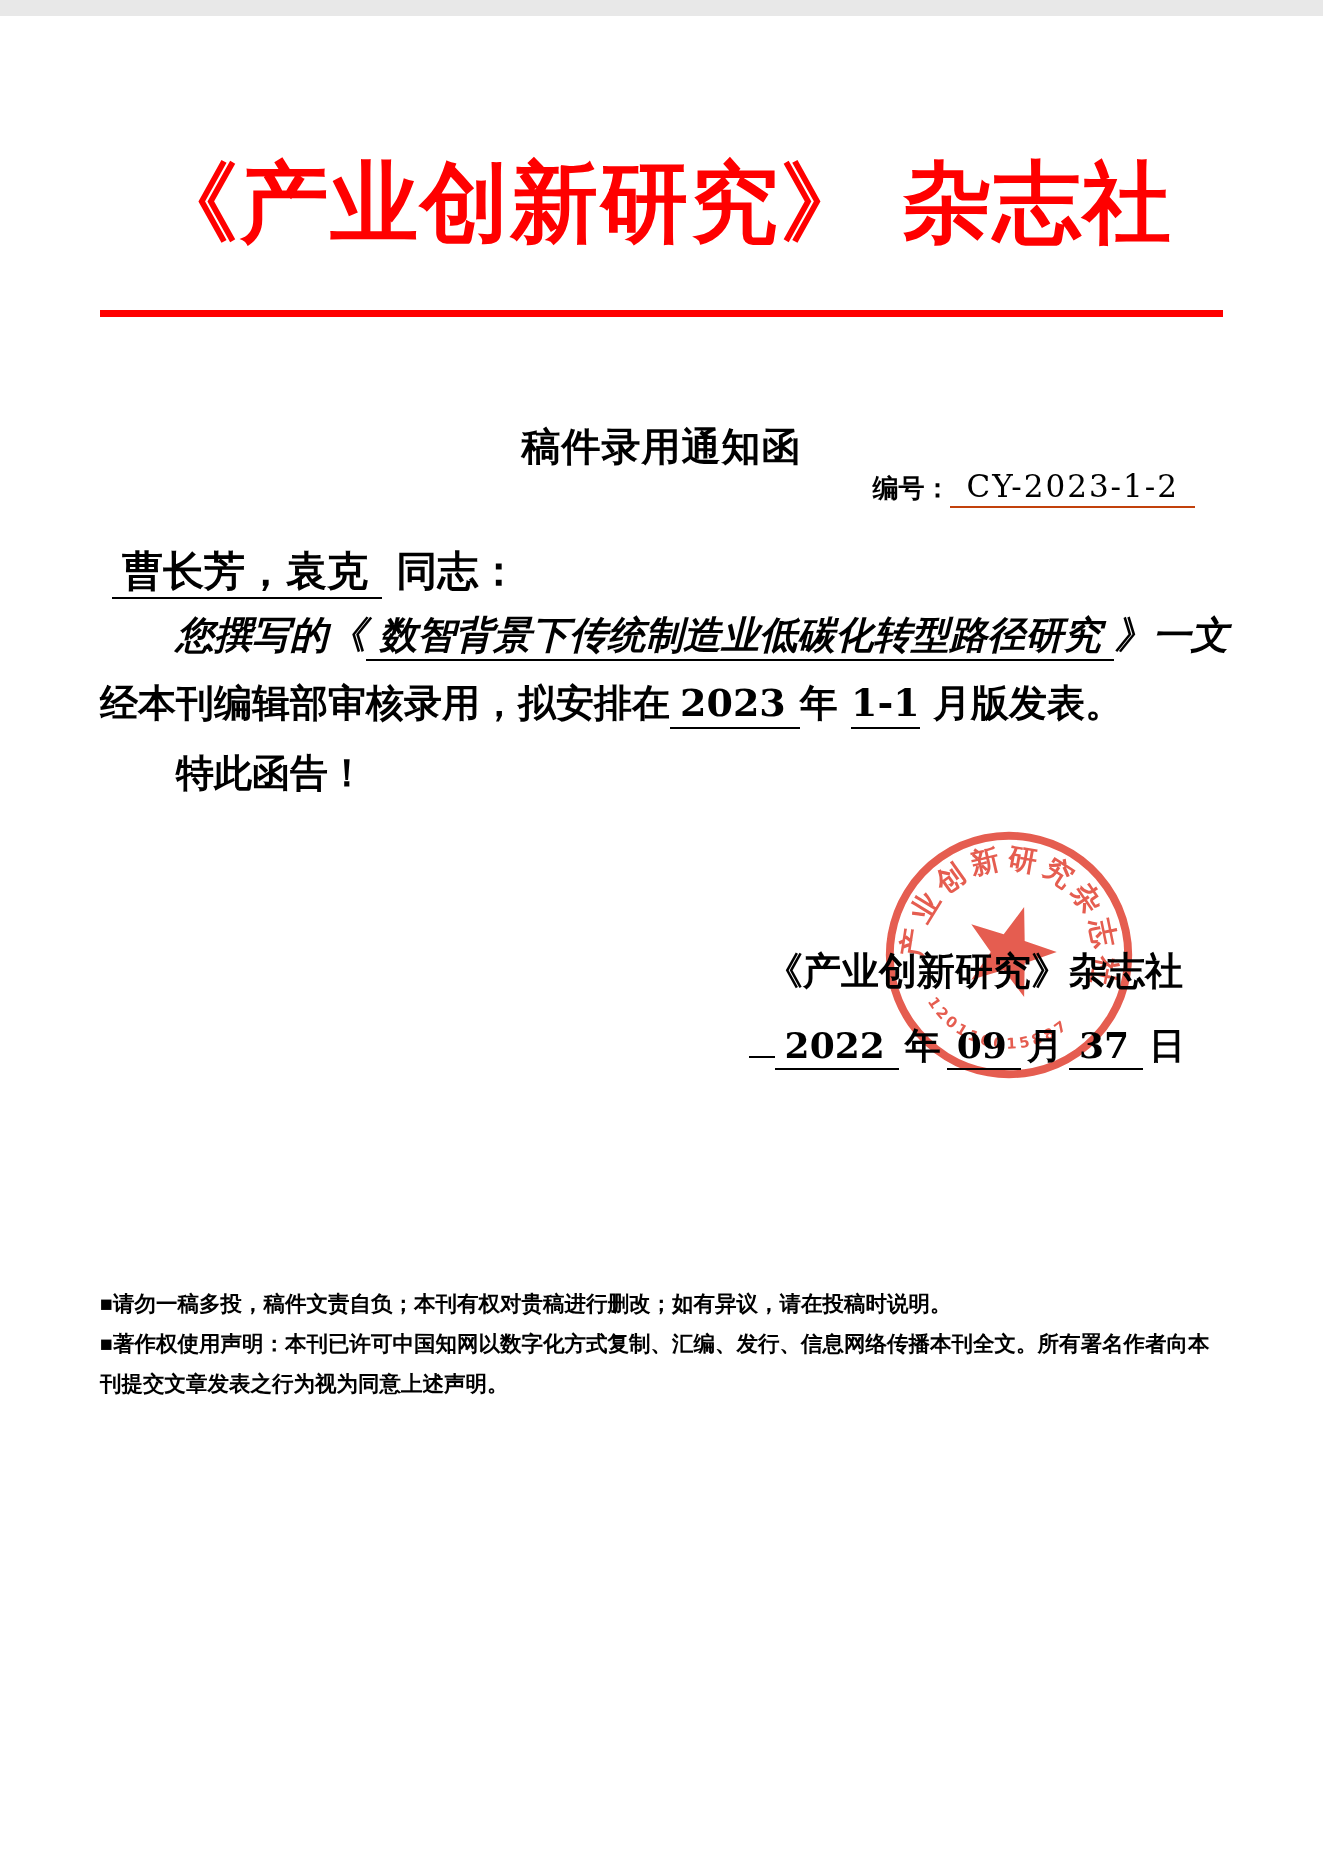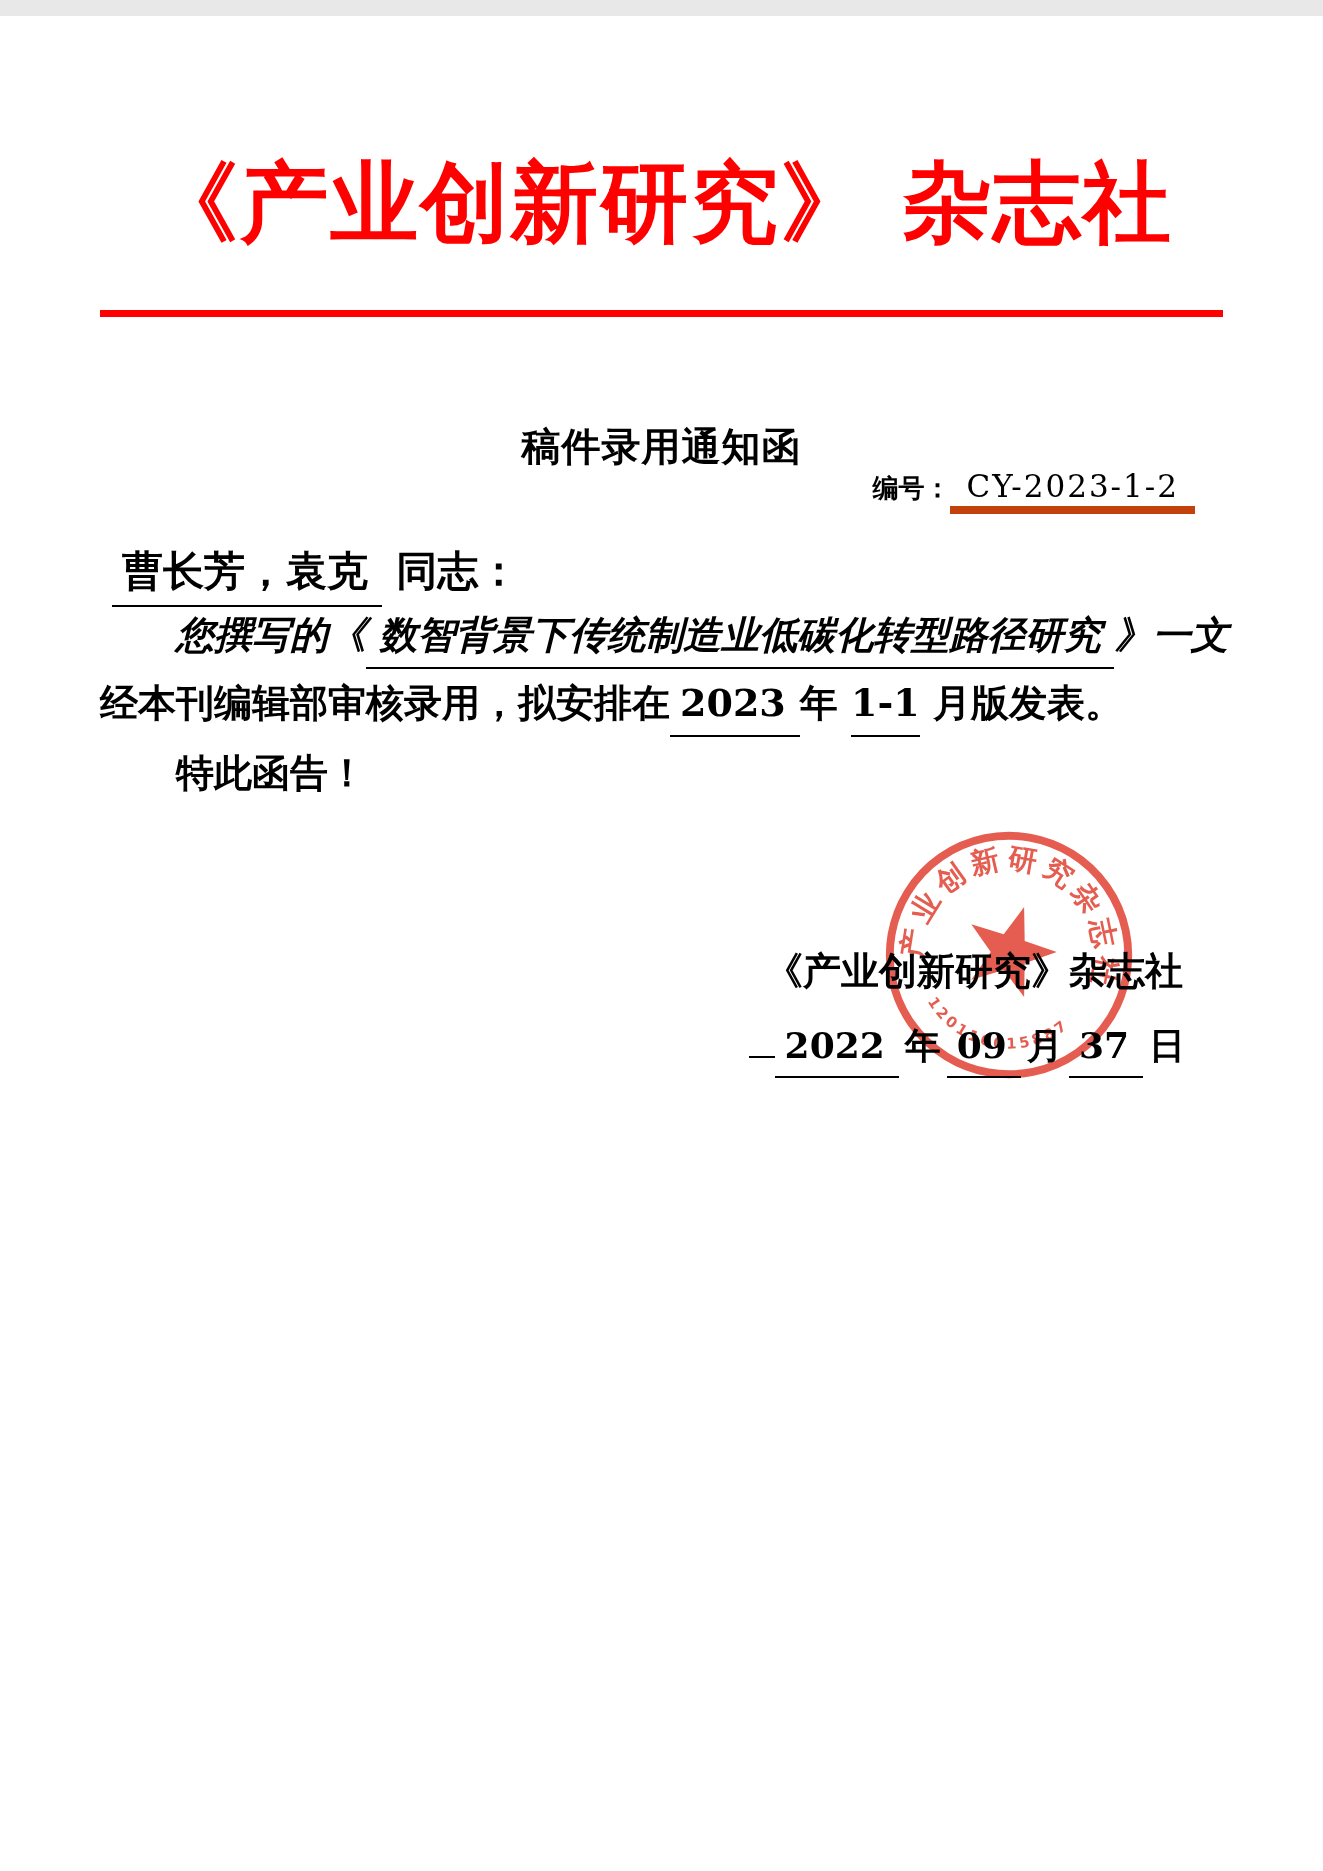--- a/index.html
+++ b/index.html
@@ -47,35 +47,35 @@
   }
   .number-label {
     font-family: "Liberation Sans", sans-serif;
     font-weight: 700;
     font-size: 26px;
   }
   .number-value {
     display: inline-block;
     font-size: 31px;
     letter-spacing: 2px;
-    border-bottom: 8px solid #c2410c;
+    border-bottom: 2px solid #c2410c;
     padding: 0 16px 2px 16px;
     font-weight: 400;
   }
   
   .salutation {
     position: absolute;
     top: 528px; left: 112px;
     font-size: 41px;
     font-weight: 700;
     white-space: nowrap;
   }
   .u {
     border-bottom: 2.5px solid #000;
-    padding-bottom: 10px;
+    padding-bottom: 2px;
   }
   .u-pad { padding-left: 10px; padding-right: 14px; }
   .body-line1 {
     position: absolute;
     top: 594px; left: 176px;
     font-size: 38px;
     font-weight: 700;
     white-space: nowrap;
     font-style: italic;
   }
@@ -180,14 +180,18 @@
       <textPath href="#numTextPath" startOffset="50%" text-anchor="middle">120116015887</textPath>
     </text>
   </svg>
 
   <div class="sig-org">《产业创新研究》杂志社</div>
 
   <div class="sig-date">
     <span class="blank-lead"></span><span class="u u-pad">2022</span><span class="date-word">年</span><span class="u u-pad">09</span><span class="date-word">月</span><span class="u u-pad">37</span><span class="date-word">日</span>
   </div>
 
+  <div class="footer-notes">
+    <p>■请勿一稿多投，稿件文责自负；本刊有权对贵稿进行删改；如有异议，请在投稿时说明。</p>
+    <p>■著作权使用声明：本刊已许可中国知网以数字化方式复制、汇编、发行、信息网络传播本刊全文。所有署名作者向本刊提交文章发表之行为视为同意上述声明。</p>
+  </div>
 
 </div>
 
 </body></html>

